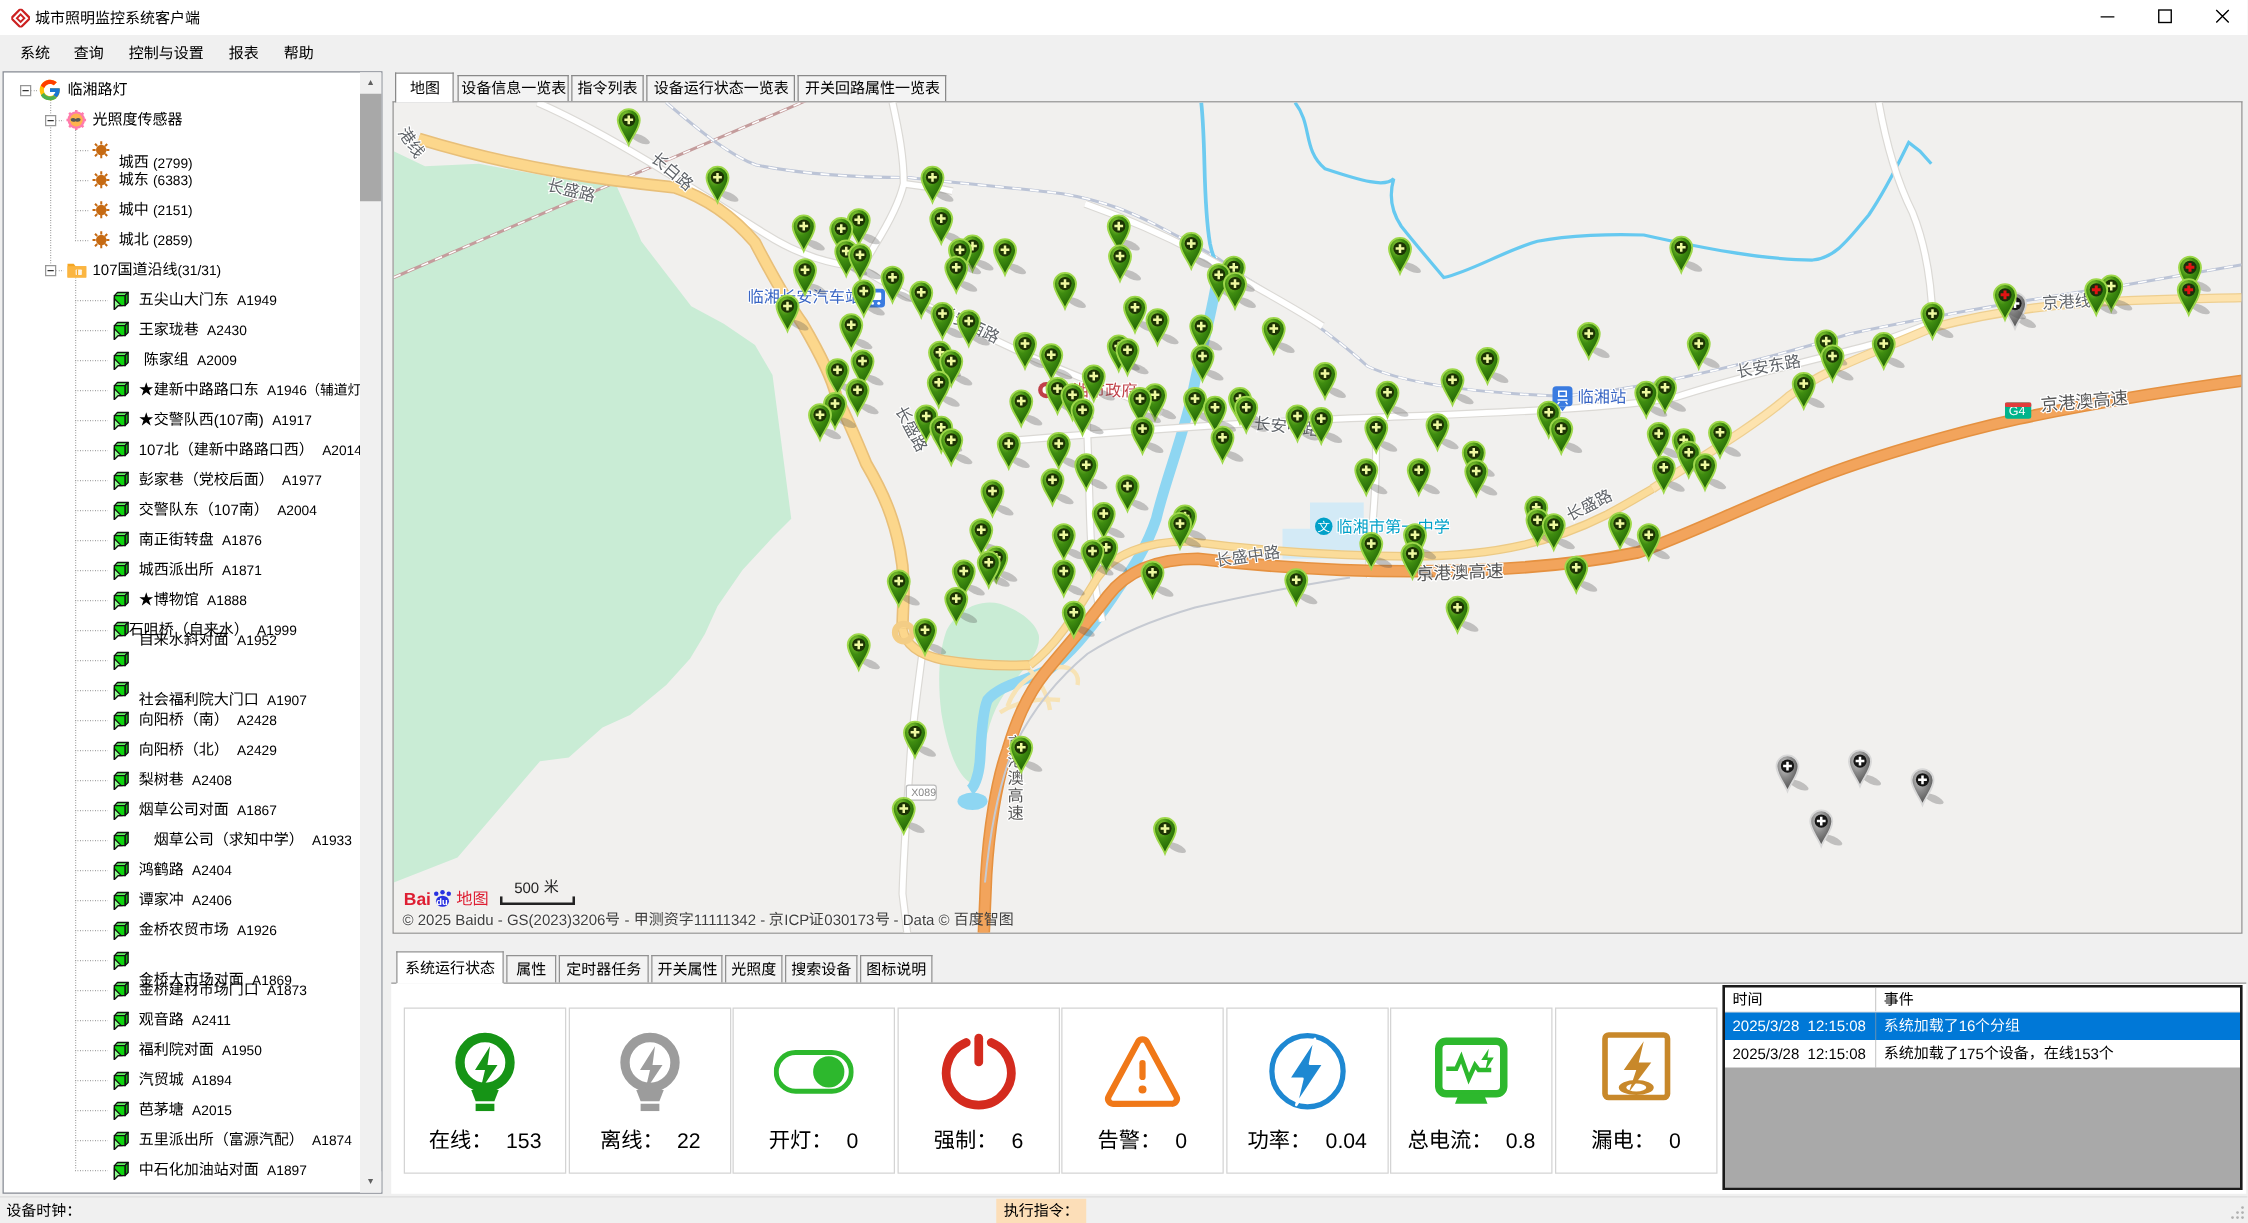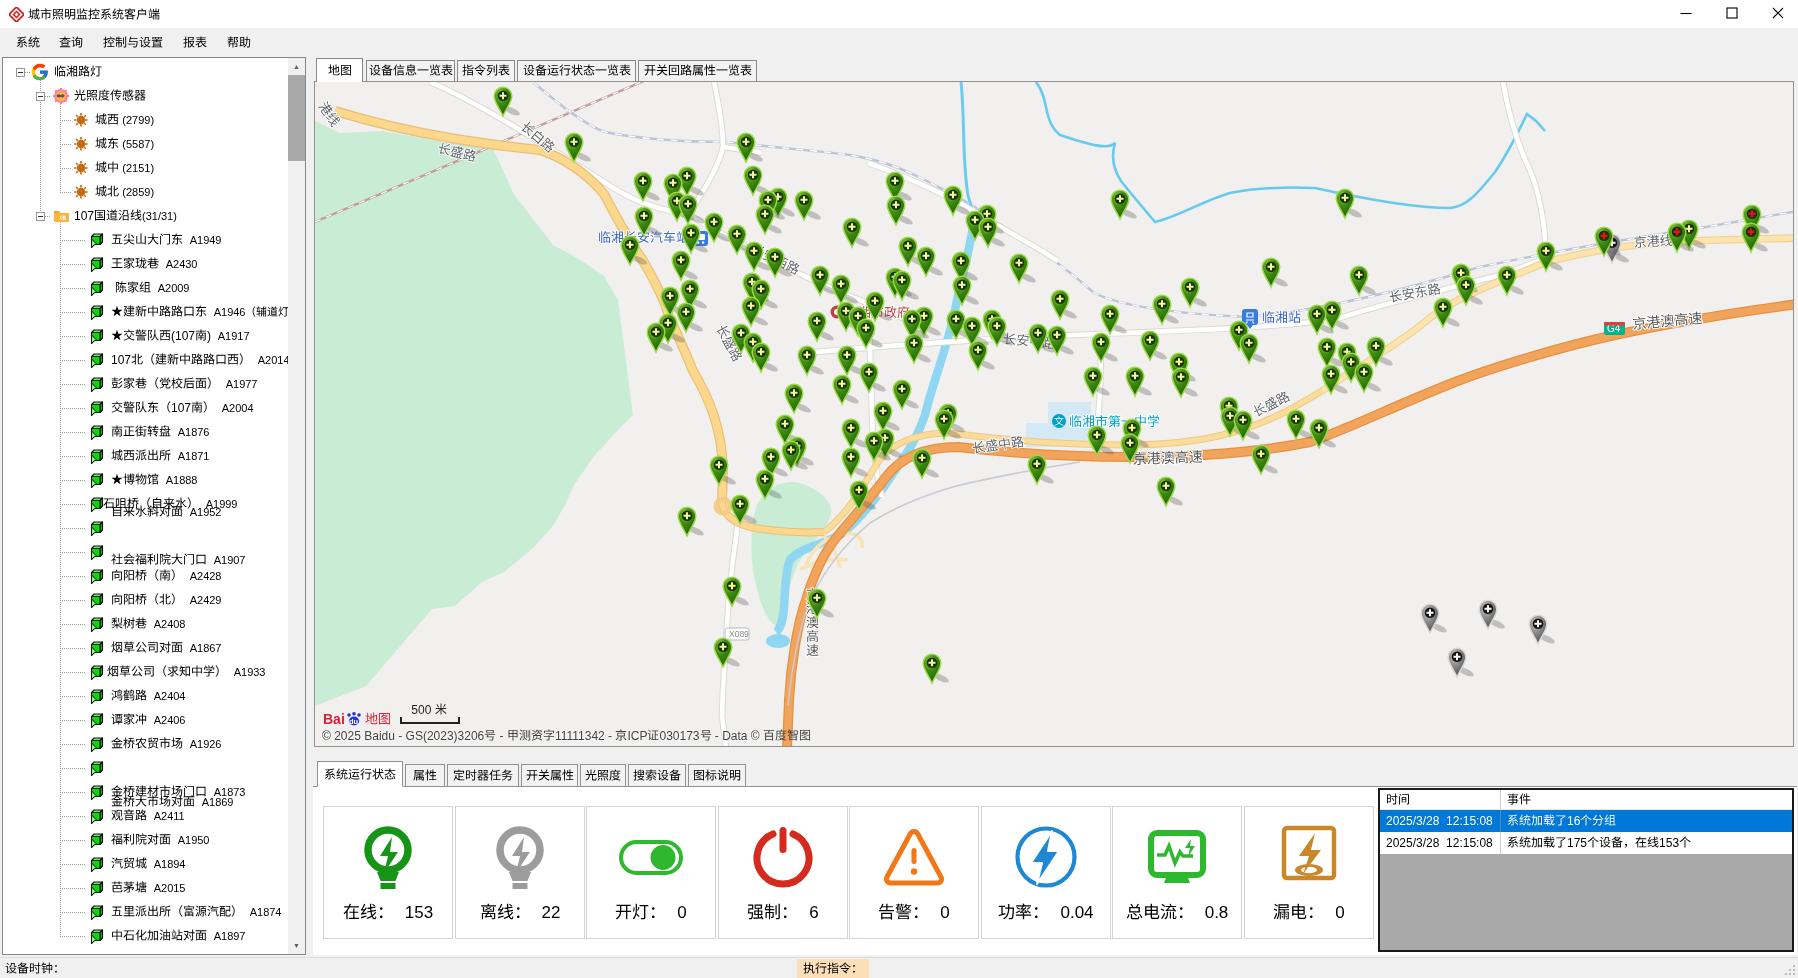--- a/index.html
+++ b/index.html
@@ -199,36 +199,36 @@
         <use href="#u611f"></use>
       </svg><svg class="c" viewBox="0 -176 200 200">
         <use href="#u5668"></use>
       </svg></div>
     <svg class="ic" style="left:70px;top:54px" width="16" height="16" viewBox="0 0 16 16">
       <circle cx="8" cy="8" r="4.2" fill="#c66a12"></circle>
       <g stroke="#c66a12" stroke-width="1.6" stroke-dasharray="2.5 1.4">
         <path d="M8 1v3M8 12v3M1 8h3M12 8h3M3 3l2 2M11 11l2 2M3 13l2-2M11 5l2-2"></path>
       </g>
     </svg>
-    <div class="tt" style="left:92px;top:54px"><svg class="c" viewBox="0 -176 200 200">
+    <div class="tt" style="left:92px;top:64px"><svg class="c" viewBox="0 -176 200 200">
         <use href="#u57ce"></use>
       </svg><svg class="c" viewBox="0 -176 200 200">
         <use href="#u897f"></use>
       </svg>&nbsp;<span class="nn">(2799)</span></div>
     <svg class="ic" style="left:70px;top:78px" width="16" height="16" viewBox="0 0 16 16">
       <circle cx="8" cy="8" r="4.2" fill="#c66a12"></circle>
       <g stroke="#c66a12" stroke-width="1.6" stroke-dasharray="2.5 1.4">
         <path d="M8 1v3M8 12v3M1 8h3M12 8h3M3 3l2 2M11 11l2 2M3 13l2-2M11 5l2-2"></path>
       </g>
     </svg>
     <div class="tt" style="left:92px;top:78px"><svg class="c" viewBox="0 -176 200 200">
         <use href="#u57ce"></use>
       </svg><svg class="c" viewBox="0 -176 200 200">
         <use href="#u4e1c"></use>
-      </svg>&nbsp;<span class="nn">(5587)</span></div>
+      </svg>&nbsp;<span class="nn">(6383)</span></div>
     <svg class="ic" style="left:70px;top:102px" width="16" height="16" viewBox="0 0 16 16">
       <circle cx="8" cy="8" r="4.2" fill="#c66a12"></circle>
       <g stroke="#c66a12" stroke-width="1.6" stroke-dasharray="2.5 1.4">
         <path d="M8 1v3M8 12v3M1 8h3M12 8h3M3 3l2 2M11 11l2 2M3 13l2-2M11 5l2-2"></path>
       </g>
     </svg>
     <div class="tt" style="left:92px;top:102px"><svg class="c" viewBox="0 -176 200 200">
         <use href="#u57ce"></use>
       </svg><svg class="c" viewBox="0 -176 200 200">
         <use href="#u4e2d"></use>
@@ -614,21 +614,21 @@
         <use href="#u5bf9"></use>
       </svg><svg class="c" viewBox="0 -176 200 200">
         <use href="#u9762"></use>
       </svg>&nbsp;&nbsp;<span class="ltr">A1867</span></div>
     <svg class="ic" style="left:86px;top:605px" width="17" height="17" viewBox="0 0 17 17">
       <path d="M2.5 5.5 L5 3 L13.5 3 L11 5.5 Z" fill="#62ef62" stroke="#111" stroke-width="1.1" stroke-linejoin="round"></path>
       <path d="M11 5.5 L13.5 3 L13.5 11 L11 13.5 Z" fill="#0bb40b" stroke="#111" stroke-width="1.1" stroke-linejoin="round"></path>
       <path d="M2.5 5.5 h8.5 v8 h-5.5 l-3 3 Z" fill="#0fd60f" stroke="#111" stroke-width="1.1" stroke-linejoin="round"></path>
       <path d="M2.5 8 L8 13.5 H5.5 l-3 3 Z" fill="#8cf98c" stroke="#111" stroke-width="1"></path>
     </svg>
-    <div class="tt" style="left:104px;top:606px"><svg class="c" viewBox="0 -176 200 200">
+    <div class="tt" style="left:120px;top:606px"><svg class="c" viewBox="0 -176 200 200">
         <use href="#u70df"></use>
       </svg><svg class="c" viewBox="0 -176 200 200">
         <use href="#u8349"></use>
       </svg><svg class="c" viewBox="0 -176 200 200">
         <use href="#u516c"></use>
       </svg><svg class="c" viewBox="0 -176 200 200">
         <use href="#u53f8"></use>
       </svg><svg class="c" viewBox="0 -176 200 200">
         <use href="#uff08"></use>
       </svg><svg class="c" viewBox="0 -176 200 200">
@@ -686,21 +686,21 @@
         <use href="#u5e02"></use>
       </svg><svg class="c" viewBox="0 -176 200 200">
         <use href="#u573a"></use>
       </svg>&nbsp;&nbsp;<span class="ltr">A1926</span></div>
     <svg class="ic" style="left:86px;top:701px" width="17" height="17" viewBox="0 0 17 17">
       <path d="M2.5 5.5 L5 3 L13.5 3 L11 5.5 Z" fill="#62ef62" stroke="#111" stroke-width="1.1" stroke-linejoin="round"></path>
       <path d="M11 5.5 L13.5 3 L13.5 11 L11 13.5 Z" fill="#0bb40b" stroke="#111" stroke-width="1.1" stroke-linejoin="round"></path>
       <path d="M2.5 5.5 h8.5 v8 h-5.5 l-3 3 Z" fill="#0fd60f" stroke="#111" stroke-width="1.1" stroke-linejoin="round"></path>
       <path d="M2.5 8 L8 13.5 H5.5 l-3 3 Z" fill="#8cf98c" stroke="#111" stroke-width="1"></path>
     </svg>
-    <div class="tt" style="left:108px;top:736px"><svg class="c" viewBox="0 -176 200 200">
+    <div class="tt" style="left:108px;top:718px"><svg class="c" viewBox="0 -176 200 200">
         <use href="#u91d1"></use>
       </svg><svg class="c" viewBox="0 -176 200 200">
         <use href="#u6865"></use>
       </svg><svg class="c" viewBox="0 -176 200 200">
         <use href="#u5927"></use>
       </svg><svg class="c" viewBox="0 -176 200 200">
         <use href="#u5e02"></use>
       </svg><svg class="c" viewBox="0 -176 200 200">
         <use href="#u573a"></use>
       </svg><svg class="c" viewBox="0 -176 200 200">

